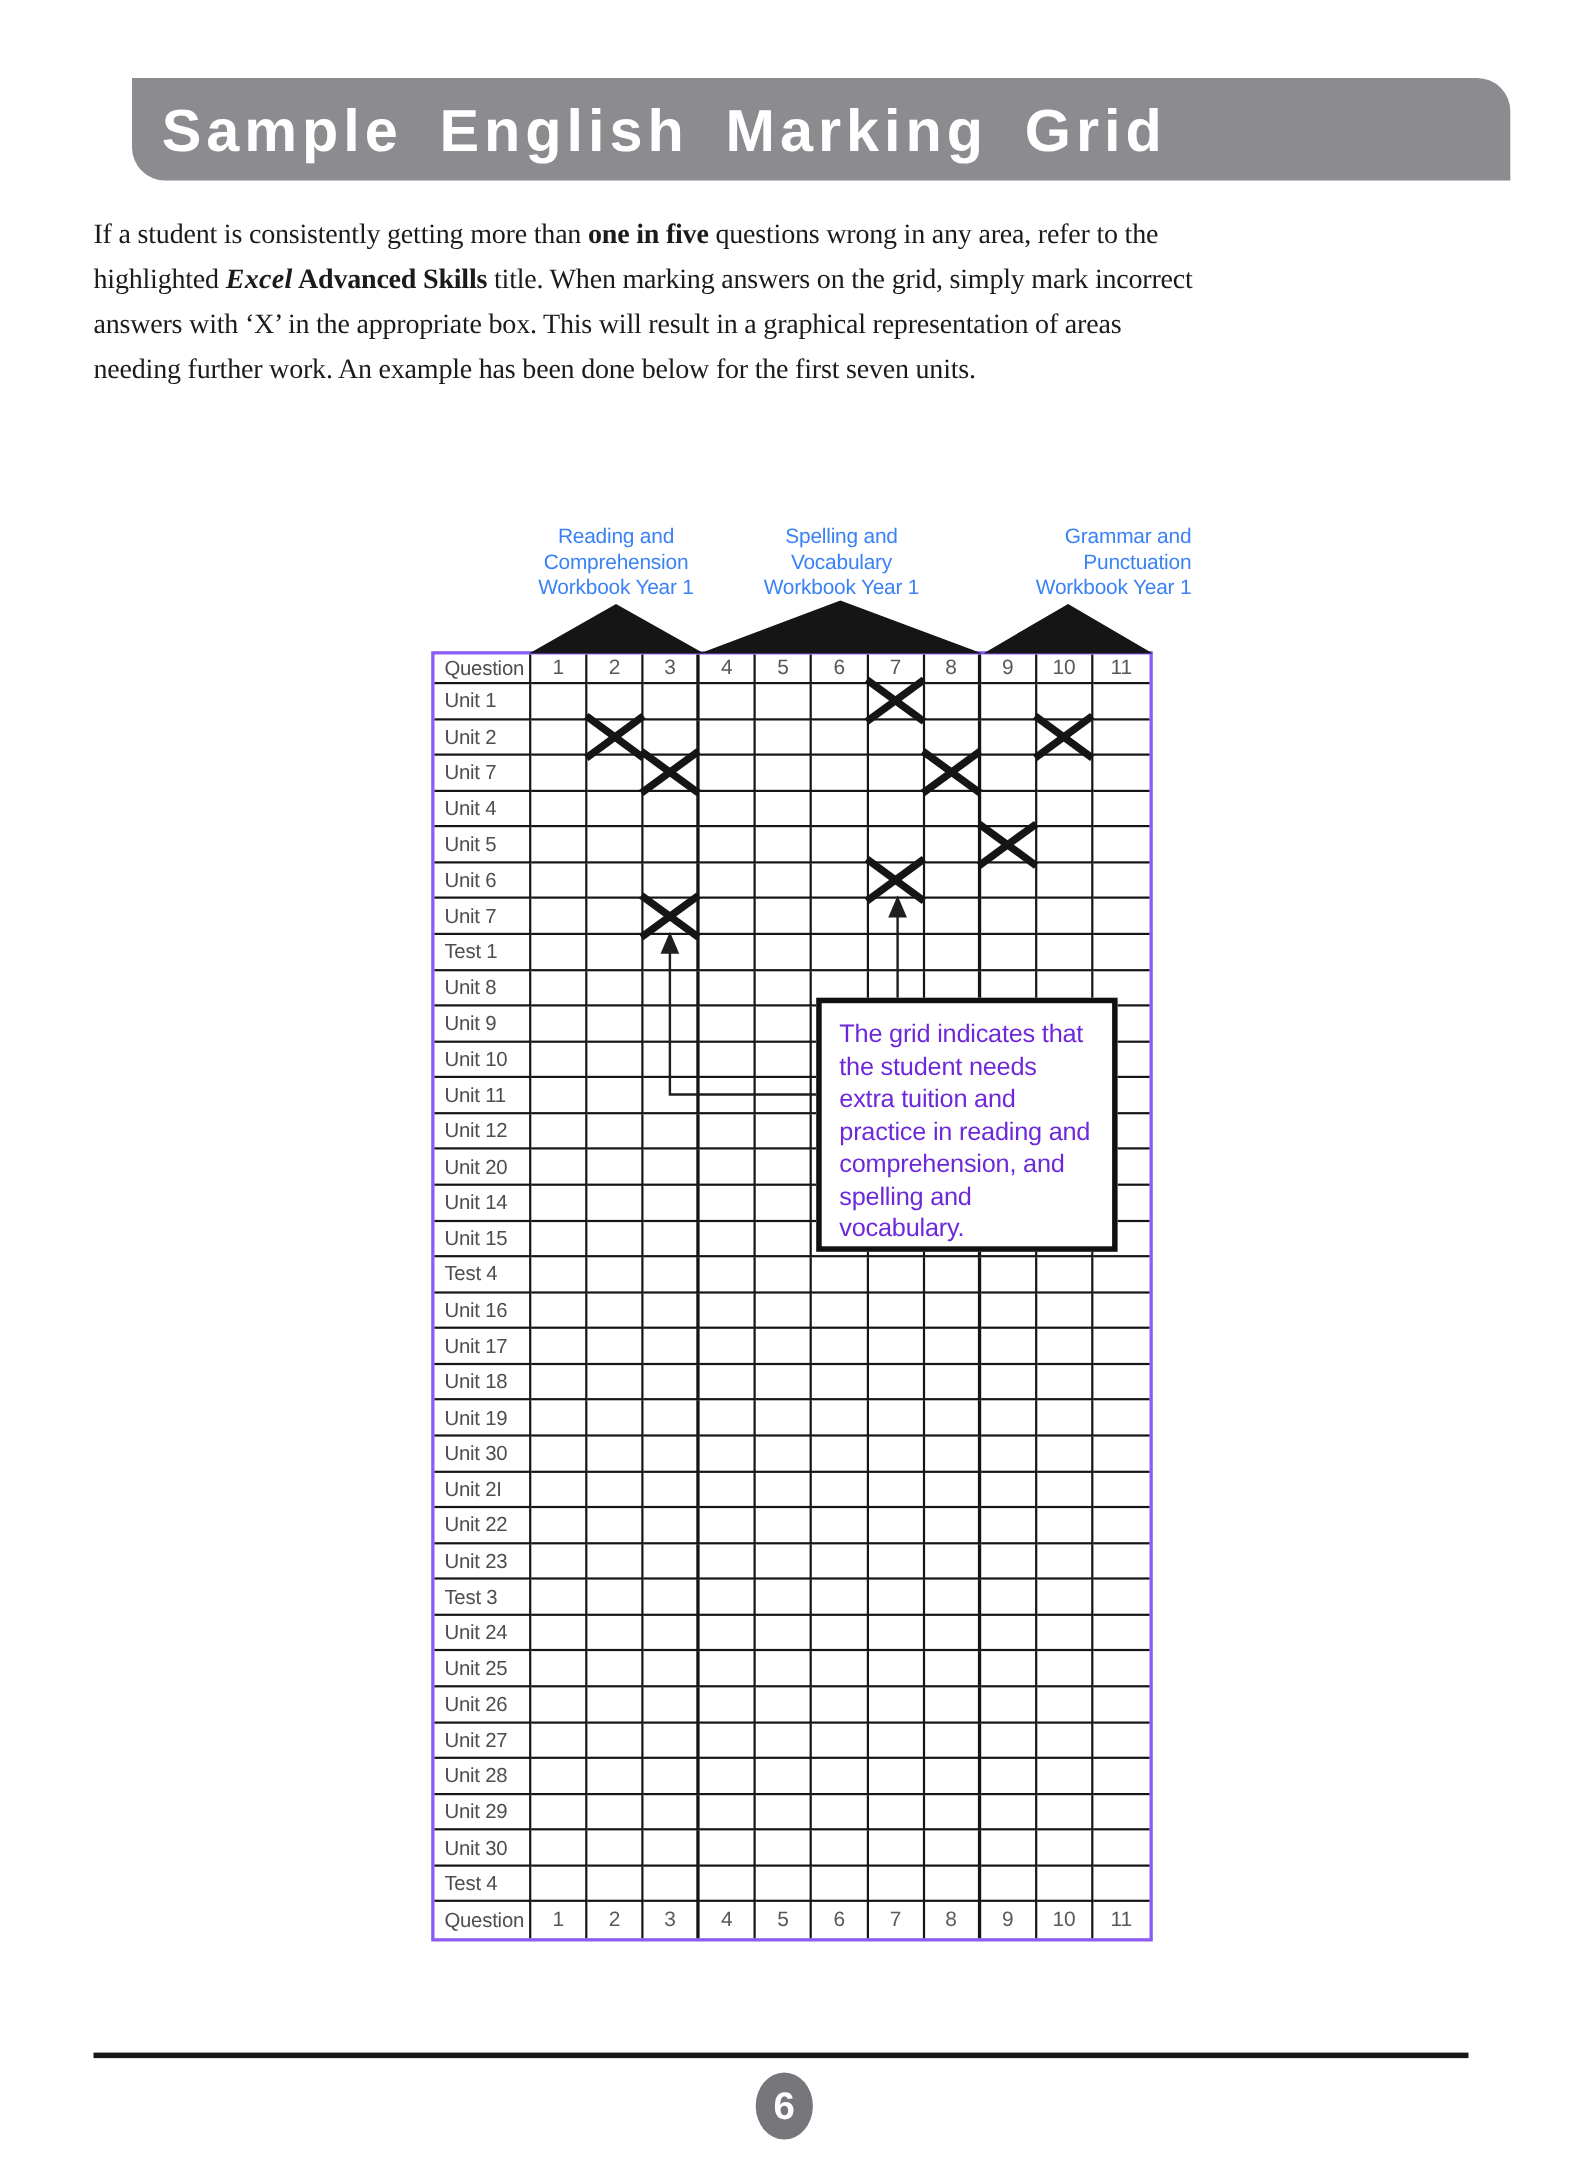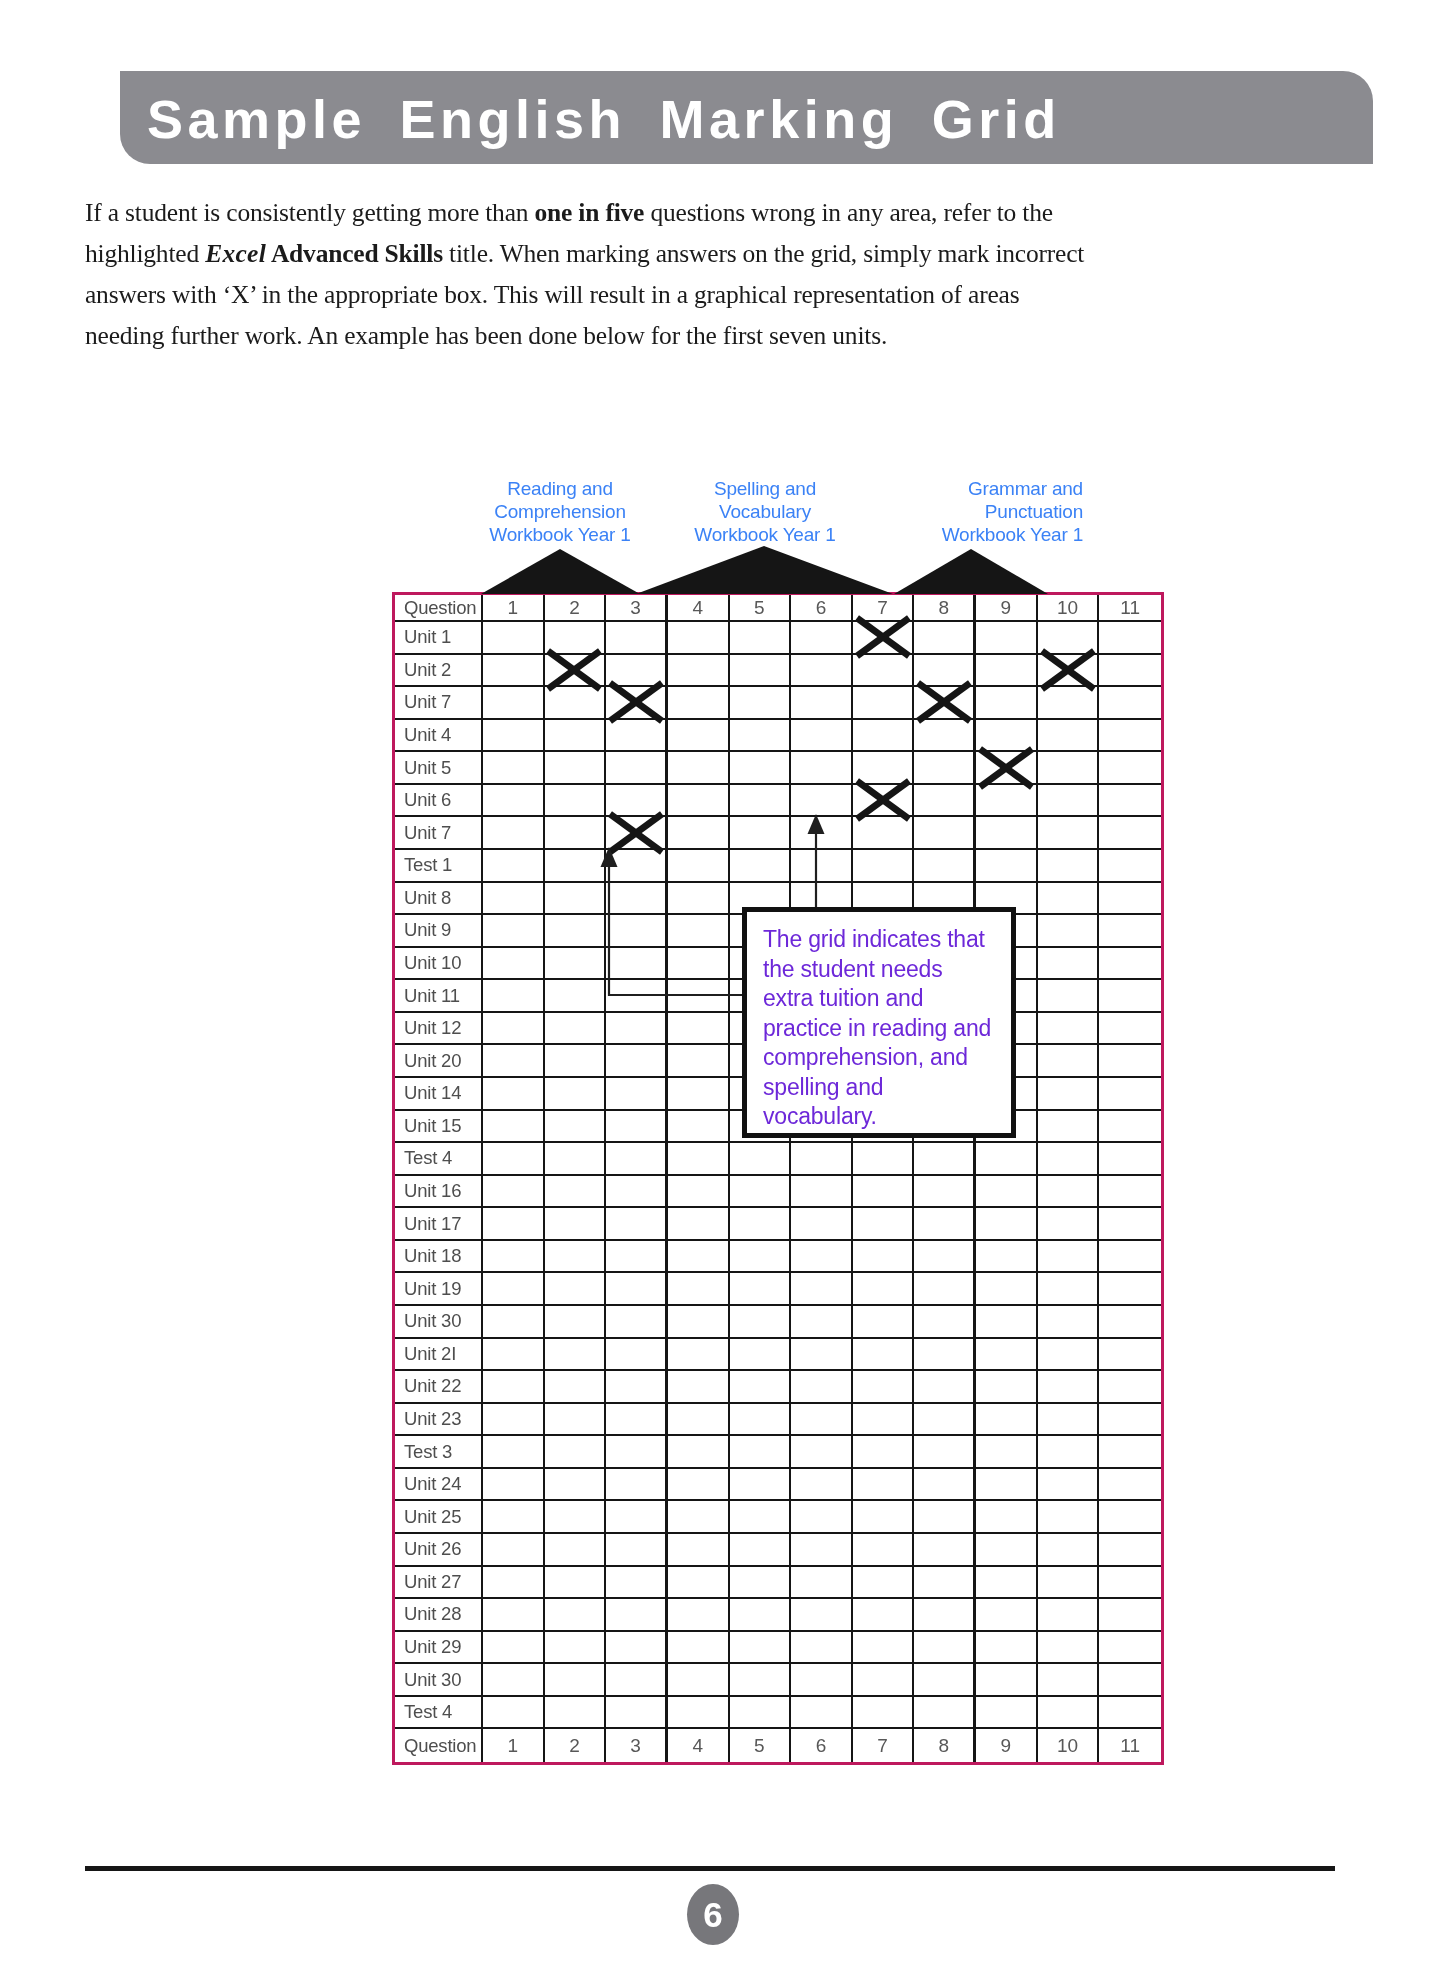--- a/index.html
+++ b/index.html
@@ -16,22 +16,22 @@
          font-family:"Liberation Serif",serif;font-size:25.5px;line-height:41px;
          color:#1b1b1b;letter-spacing:-0.2px;}
   .intro b{font-weight:bold;text-align:center;}
   .intro .excel{font-weight:bold;font-style:italic;letter-spacing:0.3px;}
   
   .ghead{position:absolute;top:477px;width:210px;text-align:center;
          font-size:19px;line-height:23px;color:#3b82f6;letter-spacing:-0.2px;}
   .ghead span{display:block;}
   .g1{left:455px;} .g2{left:660px;} .g3{left:873px;text-align:right;}
   
-  .grid-table{position:absolute;left:392px;top:592px;width:772px;height:1173px;
-          box-sizing:border-box;border:3px solid #be185d;background:#fff;
+  .grid-table{position:absolute;left:392px;top:592px;width:656px;height:1173px;
+          box-sizing:border-box;border:3px solid #8b5cf6;background:#fff;
           display:grid;grid-template-columns:88px repeat(11,1fr);
           grid-template-rows:27px repeat(35,1fr);z-index:1;}
   .gcell{position:relative;border-right:2px solid #151515;border-bottom:2px solid #151515;
           color:#4e4e4e;}
   .gcell.gb{border-right-width:3px;}
   .gcell:nth-child(12n){border-right:none;}
   .gcell:nth-child(n+421){border-bottom:none;}
   .gcell.label{display:flex;align-items:center;padding-left:9px;font-size:18.5px;
           letter-spacing:-0.2px;box-sizing:border-box;}
   .gcell.num{display:flex;align-items:center;justify-content:center;font-size:19px;color:#585858;}

